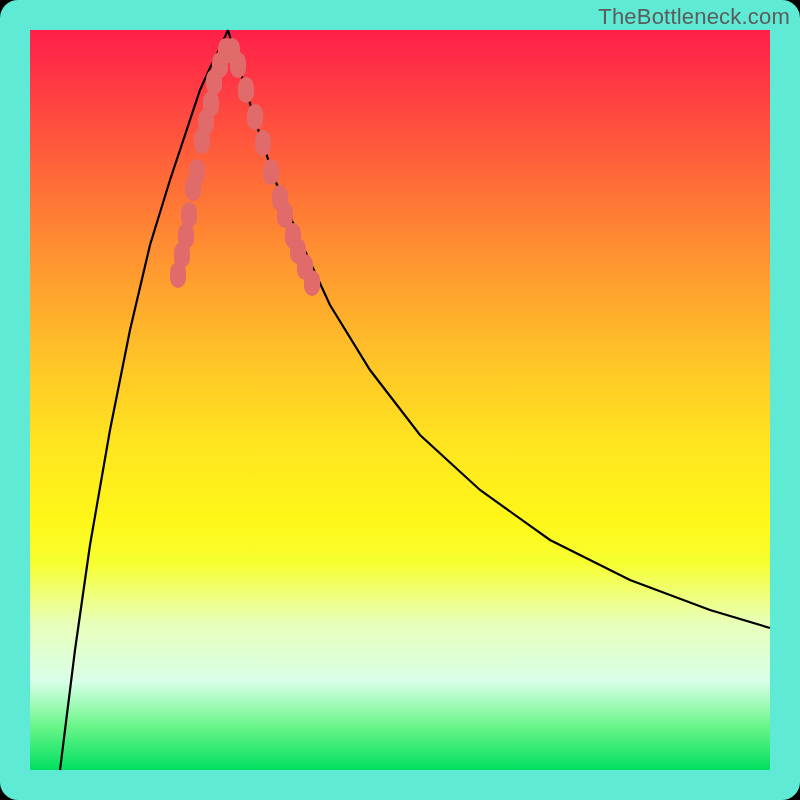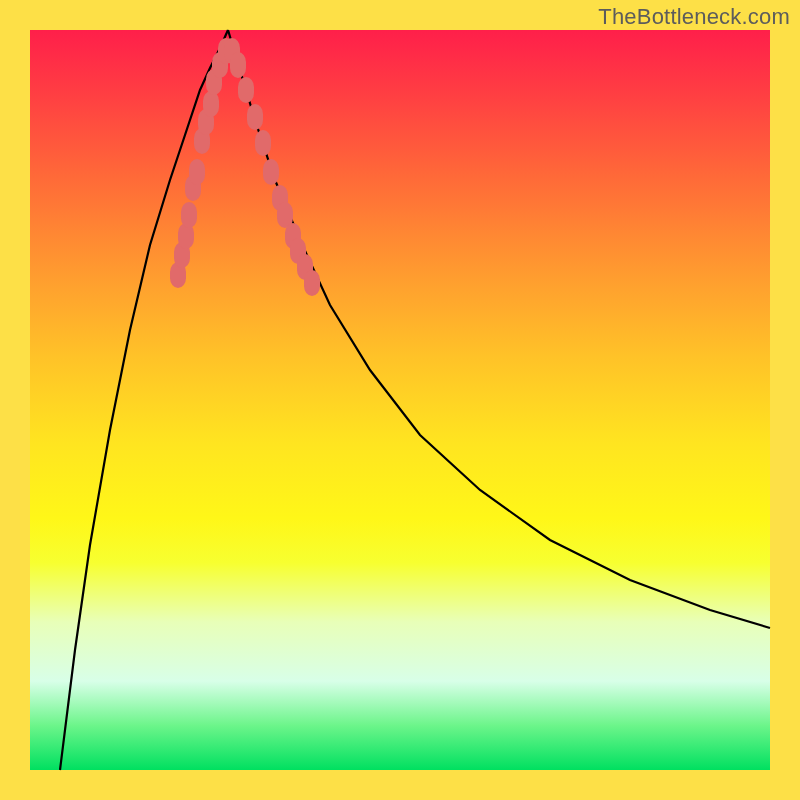--- a/index.html
+++ b/index.html
@@ -9,21 +9,22 @@
     height: 800px;
     background: #000;
     overflow: hidden;
   }
   .frame {
     position: absolute;
     top: 0;
     left: 0;
     width: 800px;
     height: 800px;
-    background: #fde047;
+    background: #5eead4;
+    border-radius: 18px;
   }
   .plot-area {
     position: absolute;
     top: 30px;
     left: 30px;
     width: 740px;
     height: 740px;
     background: linear-gradient(
       to bottom,
       #ff1f4a 0%,

